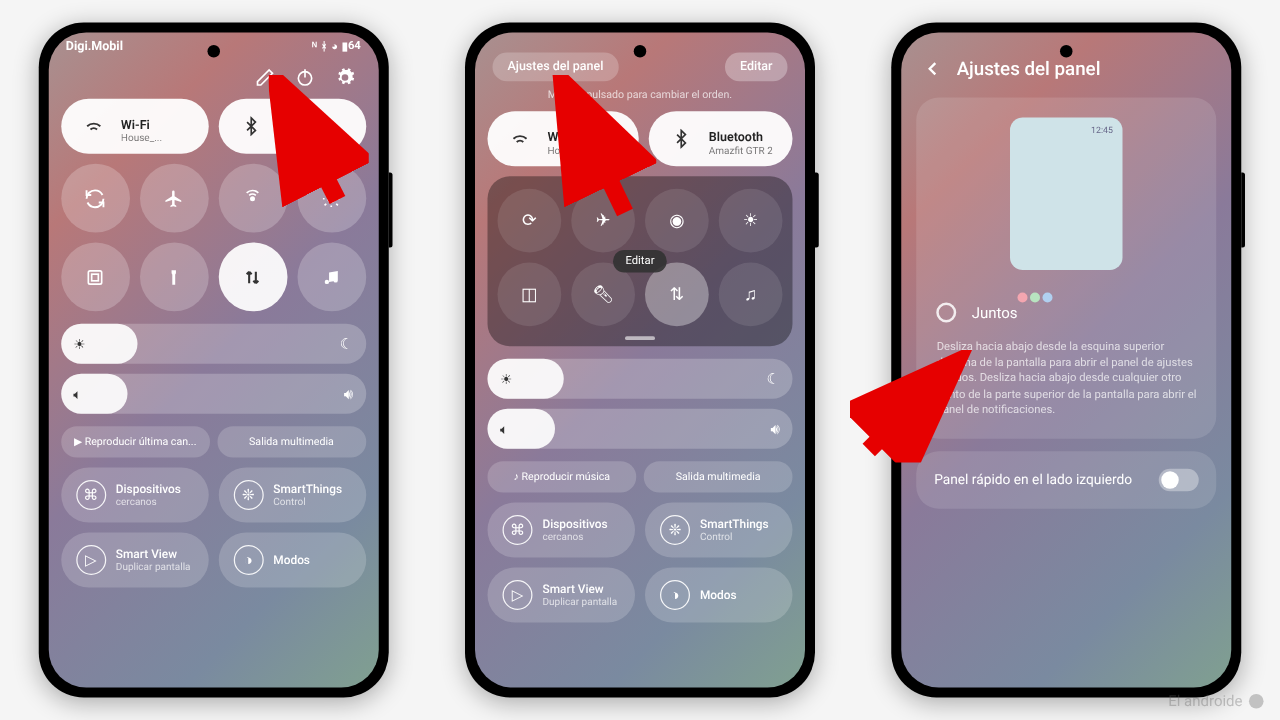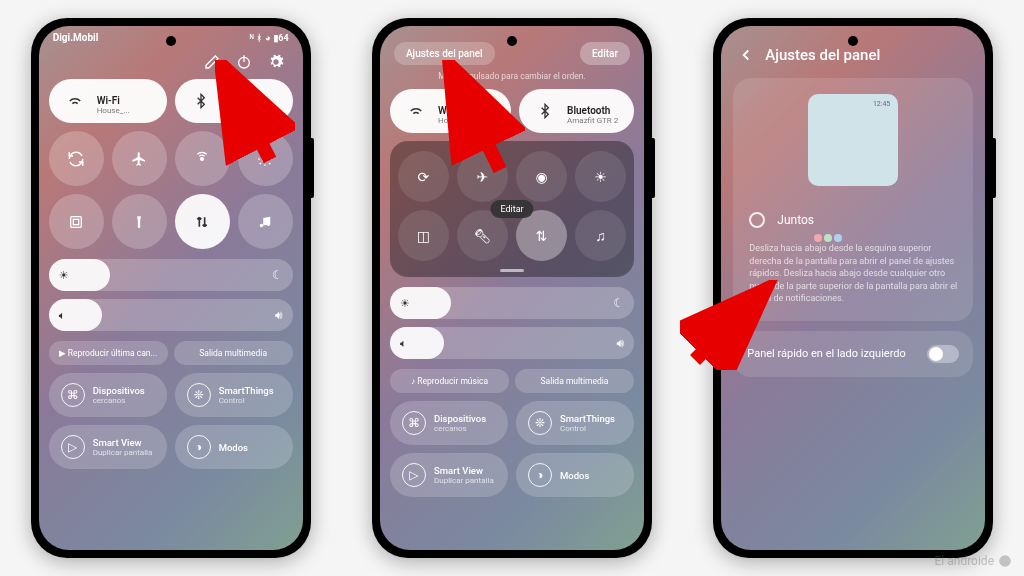--- a/index.html
+++ b/index.html
@@ -238,21 +238,21 @@
   .settings-title { font-size: 15px; font-weight: 500; }
   .settings-card {
     margin: 0 12px 10px;
     background: rgba(255,255,255,0.12);
     border-radius: 18px;
     padding: 16px 14px;
     color: #fff;
   }
   .preview-box {
     width: 90px;
-    height: 92px;
+    height: 122px;
     margin: 0 auto 18px;
     background: #cfe3e8;
     border-radius: 10px;
     padding: 6px;
     display: flex;
     flex-direction: column;
     gap: 20px;
   }
   .preview-time { font-size: 7px; color: #668; text-align: right; padding: 0 2px 2px; }
   .preview-line { height: 8px; border-radius: 4px; }

